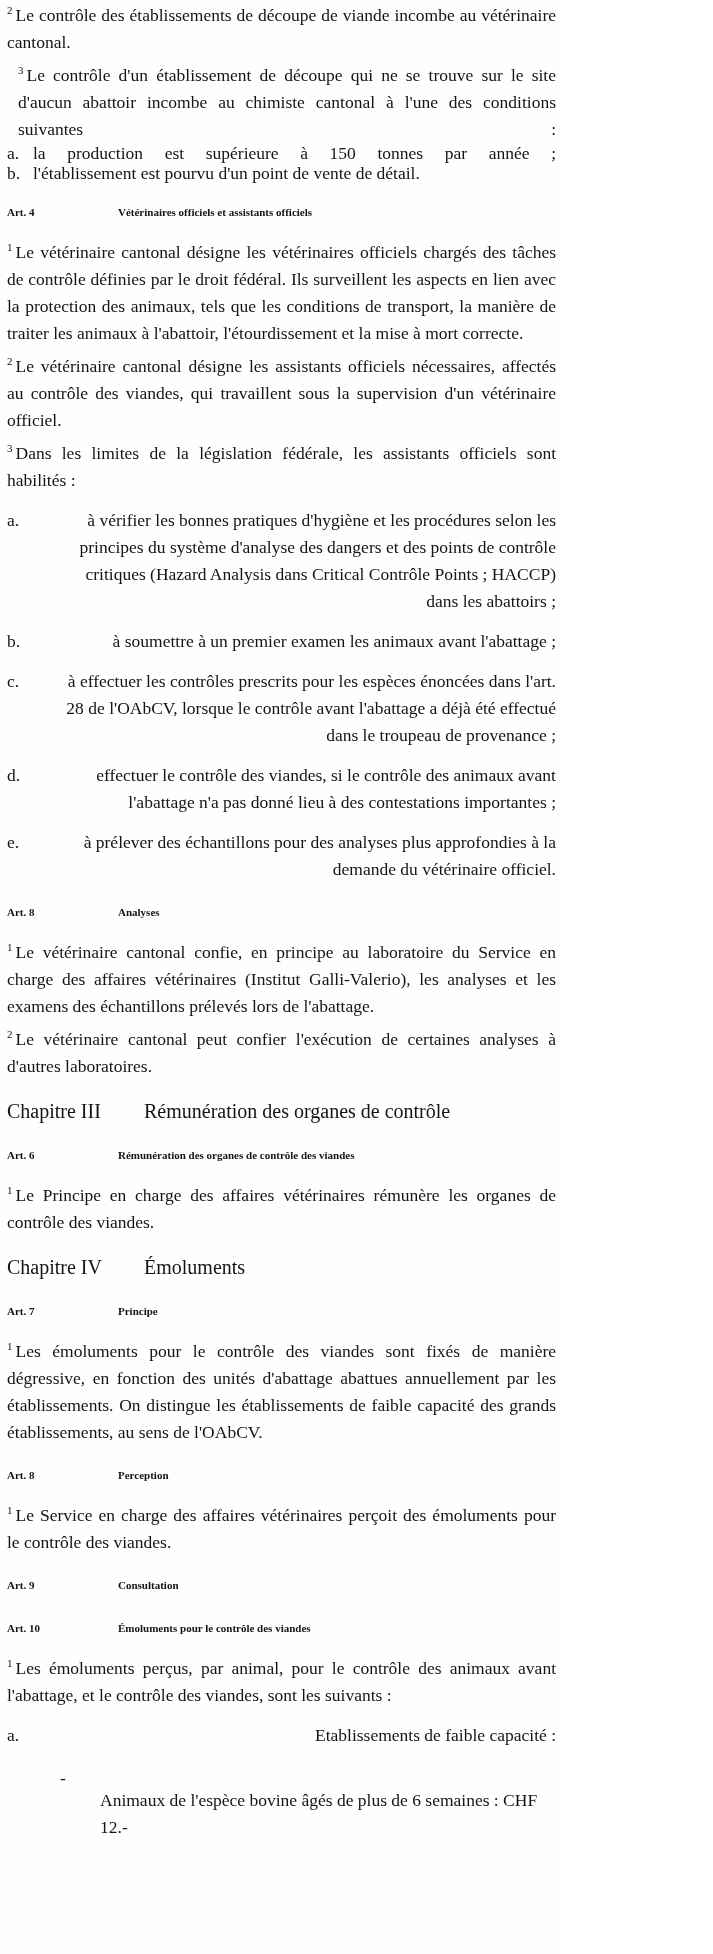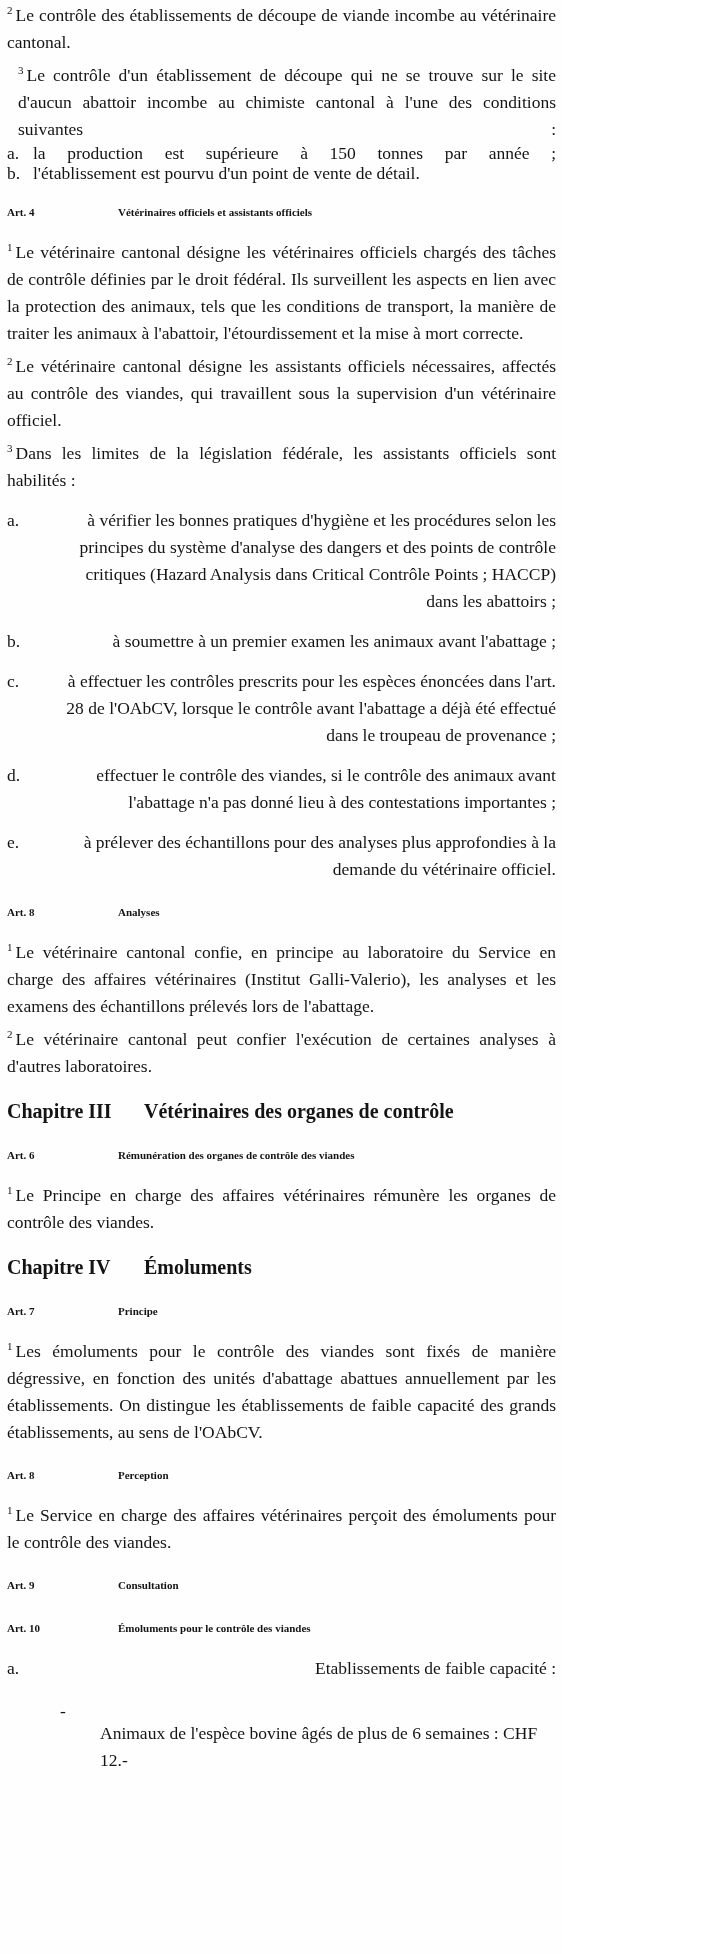--- a/index.html
+++ b/index.html
@@ -34,21 +34,21 @@
     font-weight: bold;
     font-size: 11px;
     line-height: 27px;
     margin: 16px 0 13px 0;
   }
   .art .lbl { flex: 0 0 111px; }
   .art .ttl { flex: 1; }
   
   .chap {
     display: flex;
-    font-weight: bold;
+    font-weight: normal;
     font-size: 20px;
     line-height: 30px;
     margin: 16px 0 14px 0;
   }
   .chap .lbl { flex: 0 0 137px; }
   .chap .ttl { flex: 1; }
   
   .tight {
     display: flex;
     line-height: 20px;
@@ -133,21 +133,21 @@
       <span class="lbl">Art. 8</span>
       <span class="ttl">Analyses</span>
     </h2>
 
   <p class="para"><sup class="pnum">1</sup><span>Le vétérinaire cantonal confie, en principe au laboratoire du Service en charge des affaires vétérinaires (Institut Galli-Valerio), les analyses et les examens des échantillons prélevés lors de l'abattage.</span></p>
 
   <p class="para"><sup class="pnum">2</sup><span>Le vétérinaire cantonal peut confier l'exécution de certaines analyses à d'autres laboratoires.</span></p>
 
   <h1 class="chap">
       <span class="lbl">Chapitre III</span>
-      <span class="ttl">Vétérinaires des organes de contrôle</span>
+      <span class="ttl">Rémunération des organes de contrôle</span>
     </h1>
 
   <h2 class="art">
       <span class="lbl">Art. 6</span>
       <span class="ttl">Rémunération des organes de contrôle des viandes</span>
     </h2>
 
   <p class="para"><sup class="pnum">1</sup><span>Le Principe en charge des affaires vétérinaires rémunère les organes de contrôle des viandes.</span></p>
 
   <h1 class="chap">
@@ -173,20 +173,21 @@
       <span class="lbl">Art. 9</span>
       <span class="ttl">Consultation</span>
     </h2>
 
 
   <h2 class="art">
       <span class="lbl">Art. 10</span>
       <span class="ttl">Émoluments pour le contrôle des viandes</span>
     </h2>
 
+  <p class="para"><sup class="pnum">1</sup><span>Les émoluments perçus, par animal, pour le contrôle des animaux avant l'abattage, et le contrôle des viandes, sont les suivants&nbsp;:</span></p>
 
   <div class="item">
       <span class="mk">a.</span>
       <span class="tx">Etablissements de faible capacité&nbsp;:</span>
     </div>
 
   <div class="dash">
       <span class="mk">-</span>
       <span class="tx">Animaux de l'espèce bovine âgés de plus de 6 semaines&nbsp;: CHF 12.-</span>
     </div>

